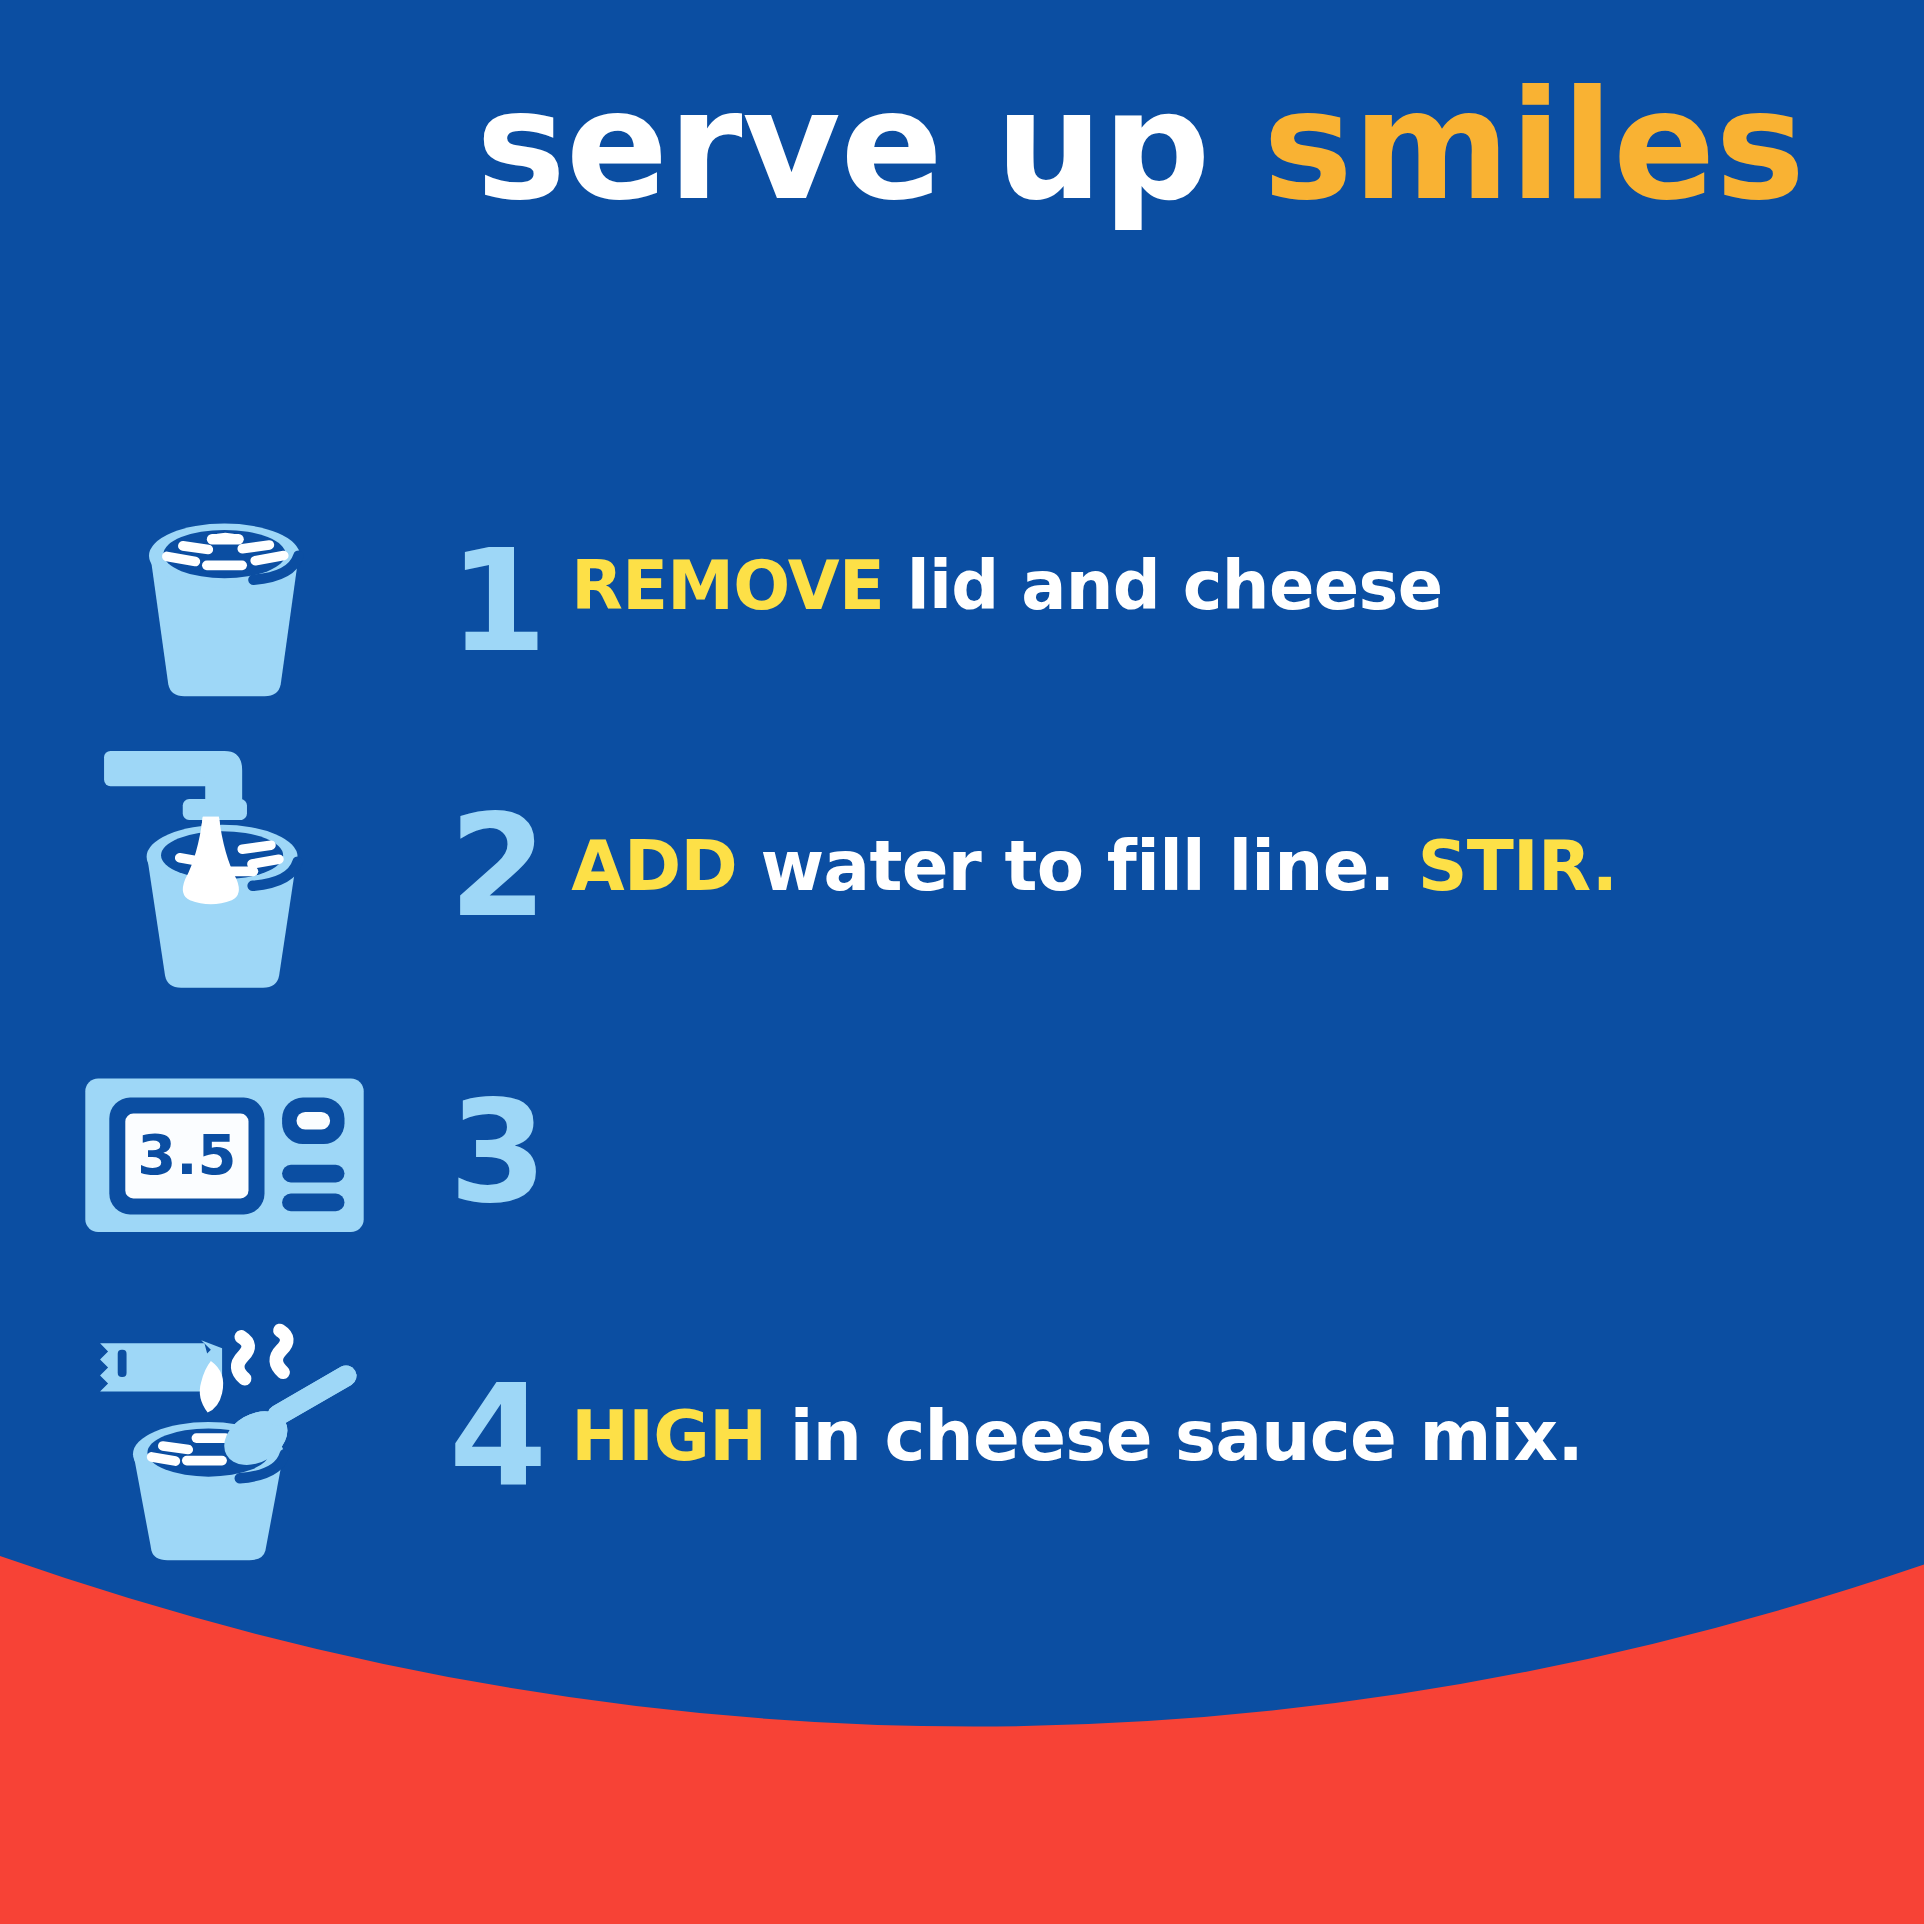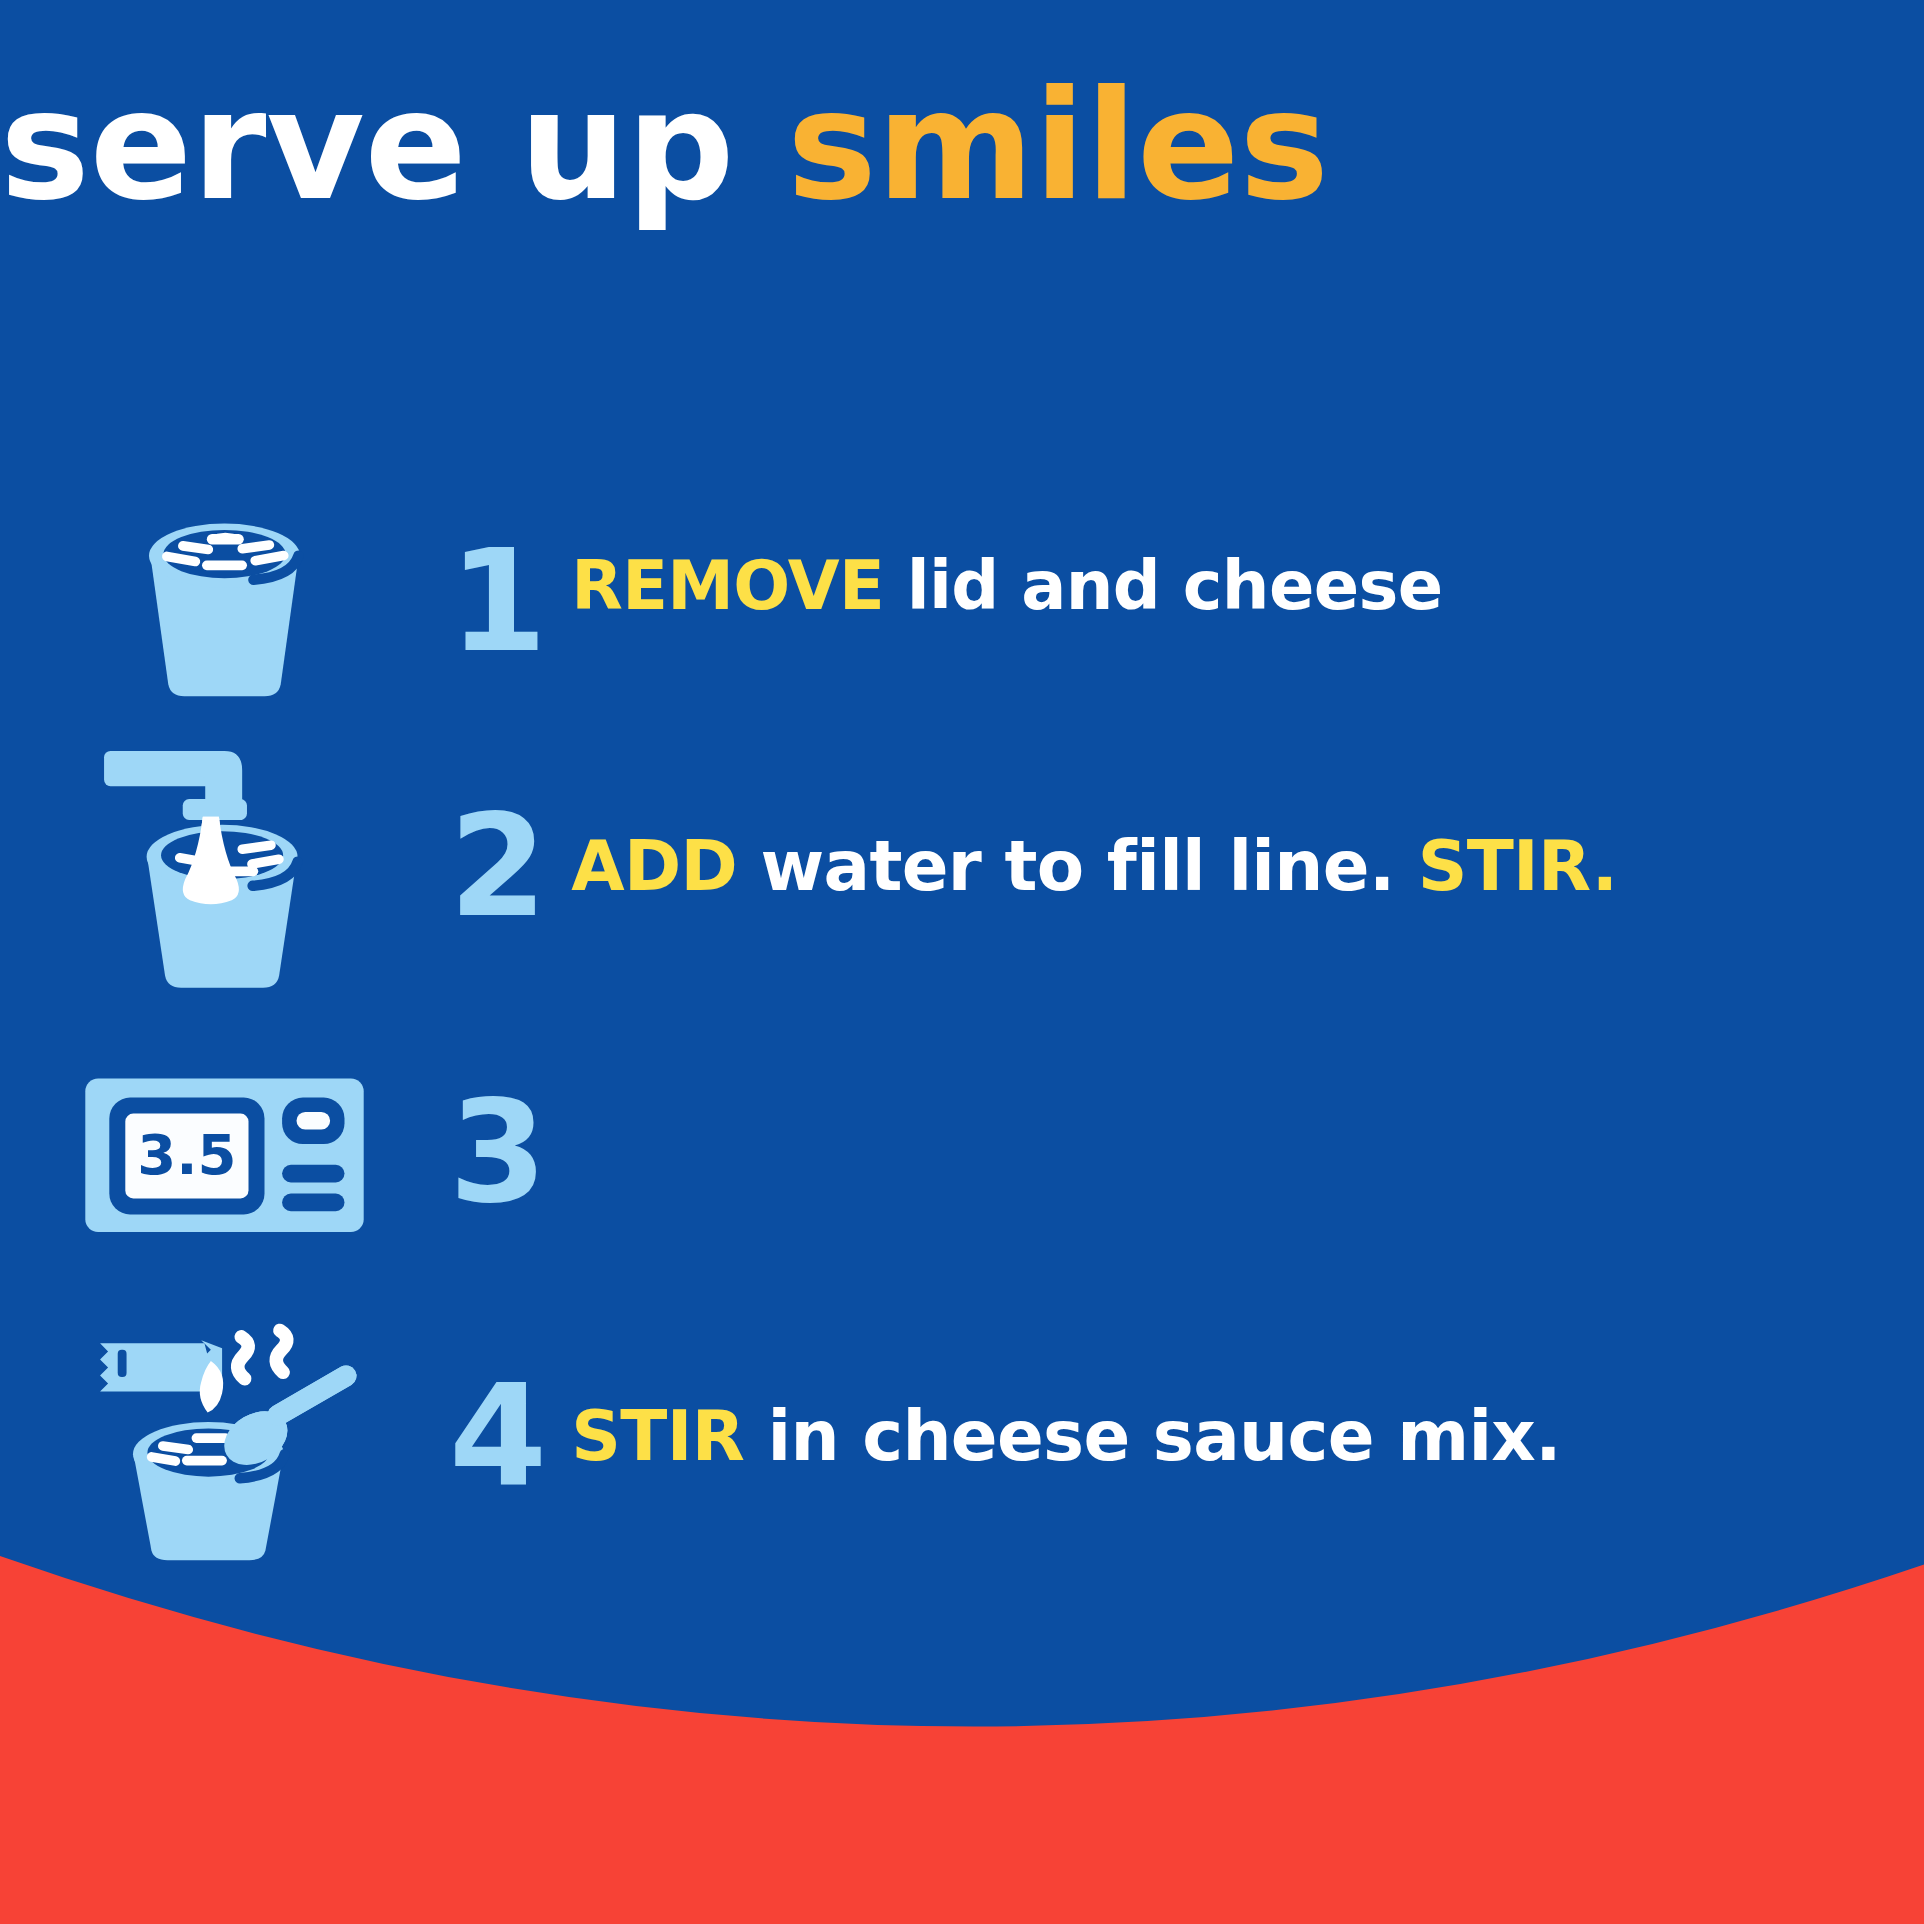--- a/index.html
+++ b/index.html
@@ -26,21 +26,21 @@
     height: 417px;
     display: block;
   }
 
   
   .headline {
     position: absolute;
     left: 0;
     top: 71px;
     width: 1805px;
-    text-align: left;
+    text-align: right;
     line-height: 1.0;
     letter-spacing: -0.012em;
   }
   .hl-line {
     display: block;
     font-family: "DejaVu Sans", sans-serif;
     font-weight: 700;
     font-size: 151px;
     white-space: nowrap;
   }
@@ -229,21 +229,21 @@
           <g fill="#9ed7f7">
             <ellipse cx="214" cy="162" rx="42" ry="30" transform="rotate(-30 214 162)"></ellipse>
             <rect x="222" y="96" width="124" height="26" rx="13" transform="rotate(-30 284 109)"></rect>
           </g>
           <path d="M194 212 q48 -4 56 -30" stroke="#0b4ea2" stroke-width="13" fill="none" stroke-linecap="round"></path>
         </svg>
       </div>
       <div class="step-body">
         <div class="step-num">4</div>
         <div class="step-text">
-          <span class="step-line"><span class="lt">STIR</span><span> in cheese sauce mix.</span></span>
+          <span class="step-line"><span class="lt">HIGH</span><span> in cheese sauce mix.</span></span>
         </div>
       </div>
     </div>
 
   </div>
 
   <svg class="wave" viewBox="0 0 2400 520" preserveAspectRatio="none">
     <path d="M0 60 Q1200 480 2400 70 L2400 520 L0 520 Z" fill="#f74236"></path>
   </svg>
 

